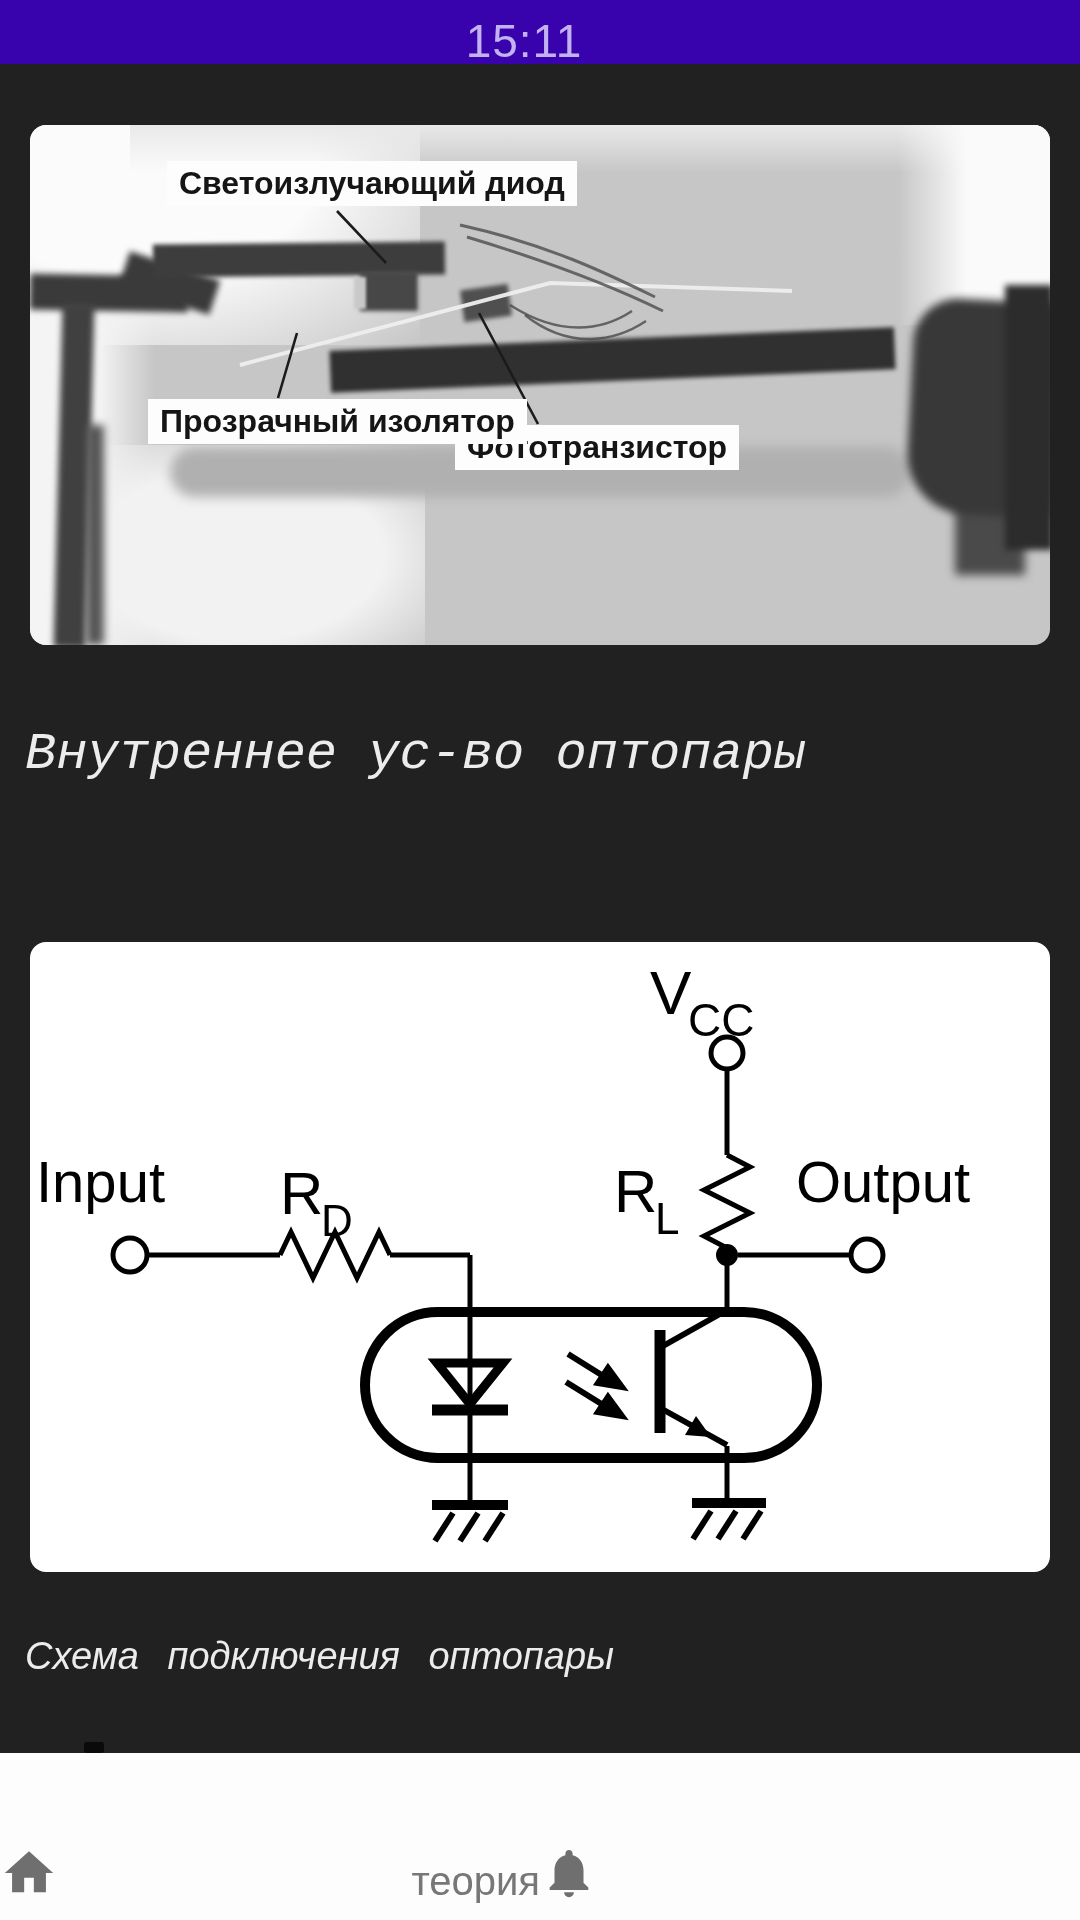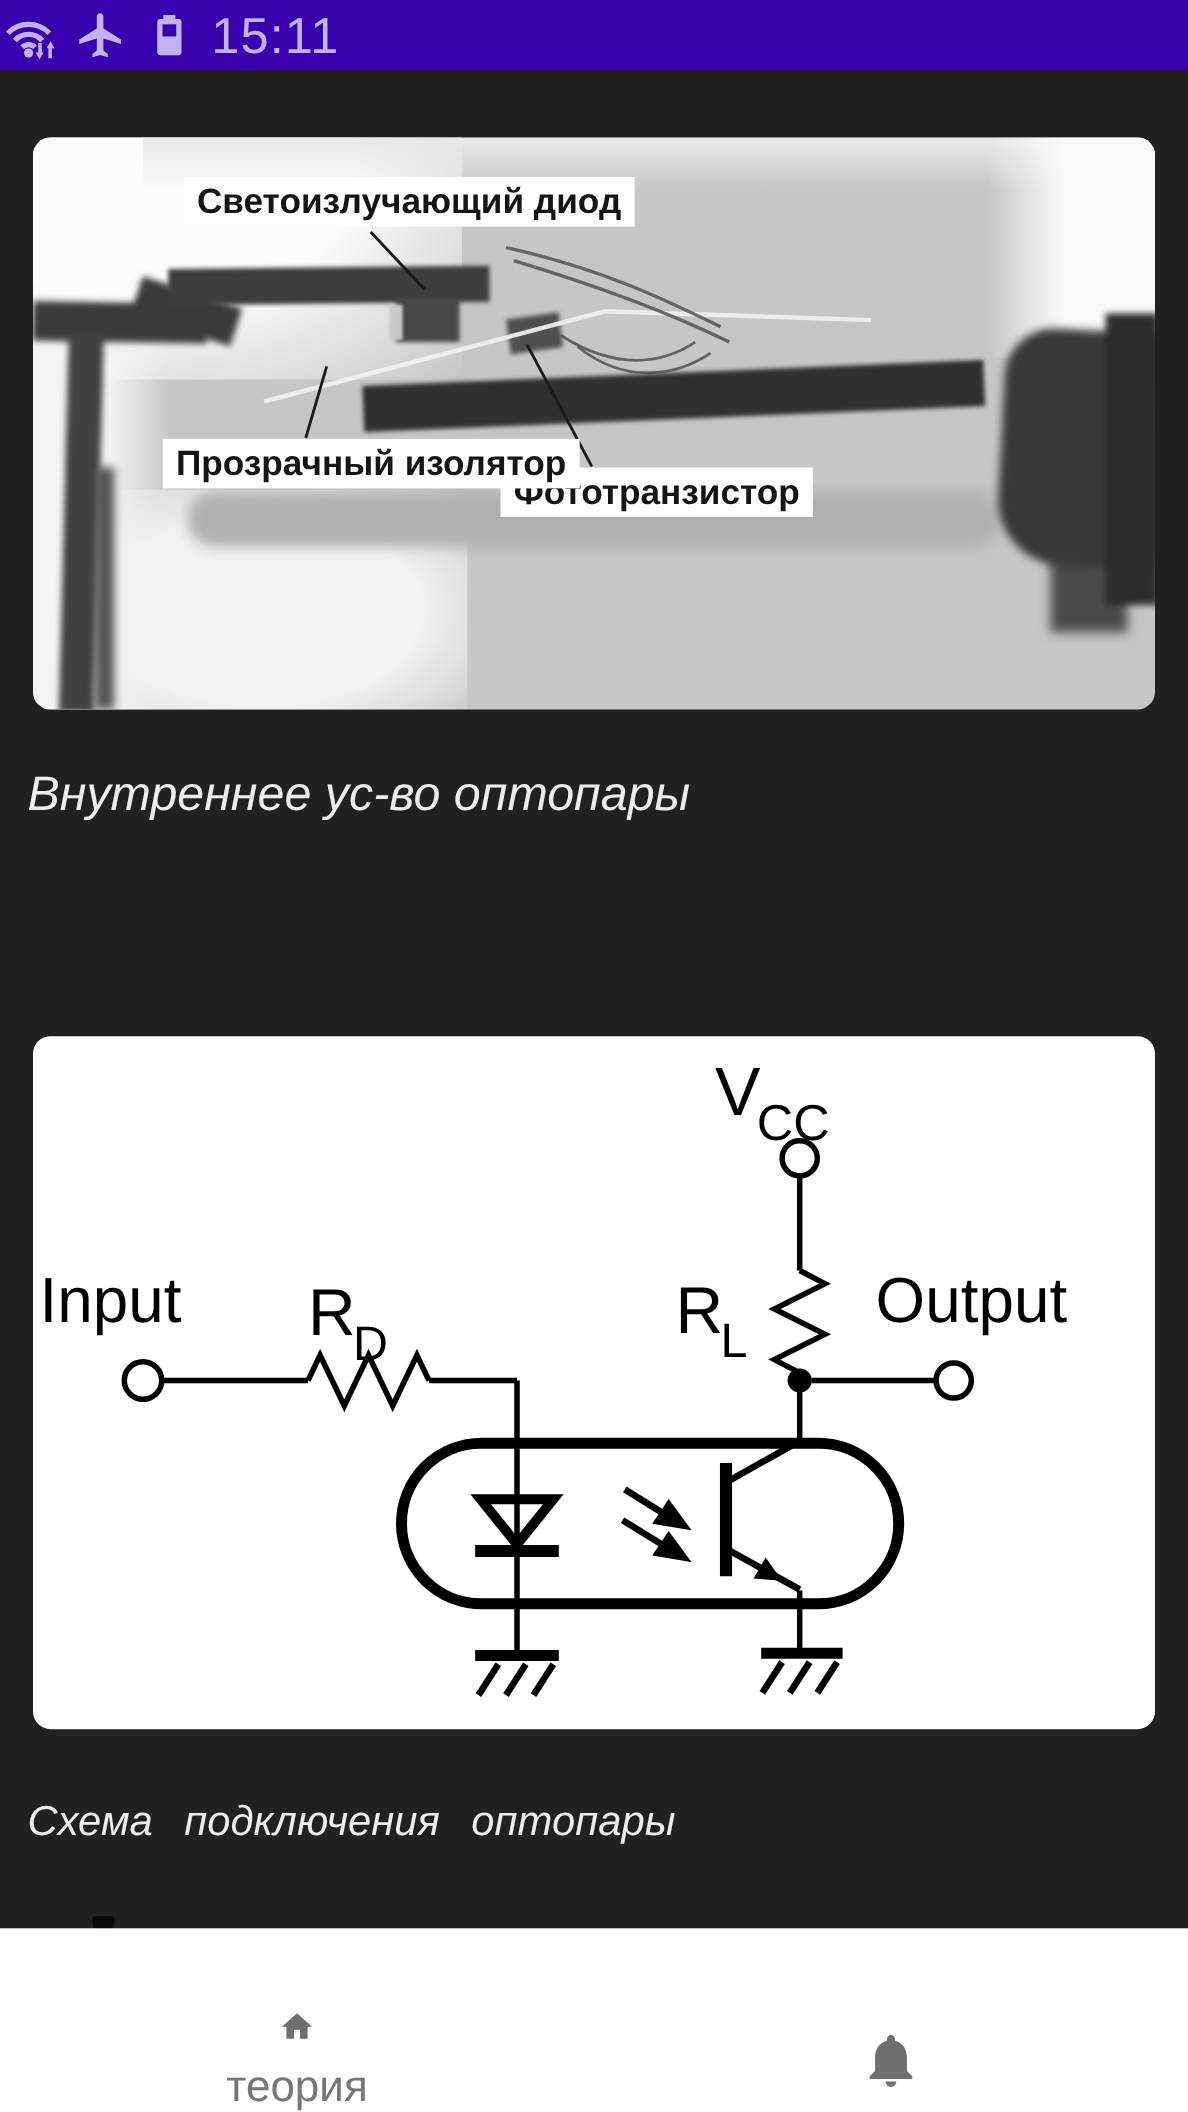--- a/index.html
+++ b/index.html
@@ -1,48 +1,48 @@
 <!DOCTYPE html>
 <html><head>
 <meta charset="utf-8">
 <style>
   html,body{margin:0;padding:0;background:#000;}
   .screen{position:relative;width:1080px;height:1920px;background:#212121;overflow:hidden;
           font-family:"Liberation Sans",sans-serif;}
 
   
   .statusbar{position:absolute;left:0;top:0;width:1080px;height:64px;background:#3802AD;
-             display:flex;align-items:center;gap:16px;padding-right:32px;box-sizing:border-box;}
+             display:flex;align-items:center;justify-content:flex-end;gap:16px;padding-right:32px;box-sizing:border-box;flex-direction:column;}
   .statusbar .time{color:#C3B2F2;font-size:46px;line-height:1;letter-spacing:1px;}
   .statusbar svg{display:block;}
 
   
   .card{position:absolute;left:30px;width:1020px;background:#fff;border-radius:16px;overflow:hidden;}
   .photo-card{top:125px;height:520px;background:#c6c6c6;}
   .circuit-card{top:942px;height:630px;}
 
   
   .ph{position:absolute;}
   .blur2{filter:blur(2px);} .blur3{filter:blur(3px);} .blur4{filter:blur(4px);}
   .blur5{filter:blur(5px);} .blur6{filter:blur(6px);}
 
   .photo-label{position:absolute;background:#fdfdfd;color:#151515;font-weight:700;font-size:32px;
                padding:4px 12px;white-space:nowrap;z-index:6;text-align:center;}
 
   
   .caption{position:absolute;left:25px;color:#ececec;font-style:italic;}
-  .caption1{top:697px;font-size:44px;font-family:Liberation Sans, sans-serif;}
+  .caption1{top:725px;font-size:52px;font-family:Liberation Mono, monospace;}
   .caption2{top:1635px;font-size:38px;font-family:Liberation Sans, sans-serif;word-spacing:18px;}
 
   
   .peek{position:absolute;left:84px;top:1742px;width:20px;height:11px;background:#0a0a0a;border-radius:3px;}
 
   
   .navbar{position:absolute;left:0;top:1753px;width:1080px;height:167px;background:#fdfdfd;display:flex;}
-  .nav-tab{flex:1;display:flex;flex-direction:column;align-items:center;justify-content:center;padding-top:26px;cursor:pointer;margin-top:47px;}
+  .nav-tab{flex:1;display:flex;flex-direction:row;align-items:center;justify-content:space-between;padding-top:26px;cursor:pointer;margin-top:47px;}
   .nav-tab .nav-label{margin-top:16px;font-size:40px;color:#777;}
   .nav-tab.active .nav-label{color:#6E0BE8;font-weight:700;}
   .nav-tab svg{width:58px;height:58px;fill:#6F6F6F;}
   .nav-tab.active svg{fill:#6E0BE8;}
 </style>
 </head>
 <body>
 
 <div class="screen">
 

